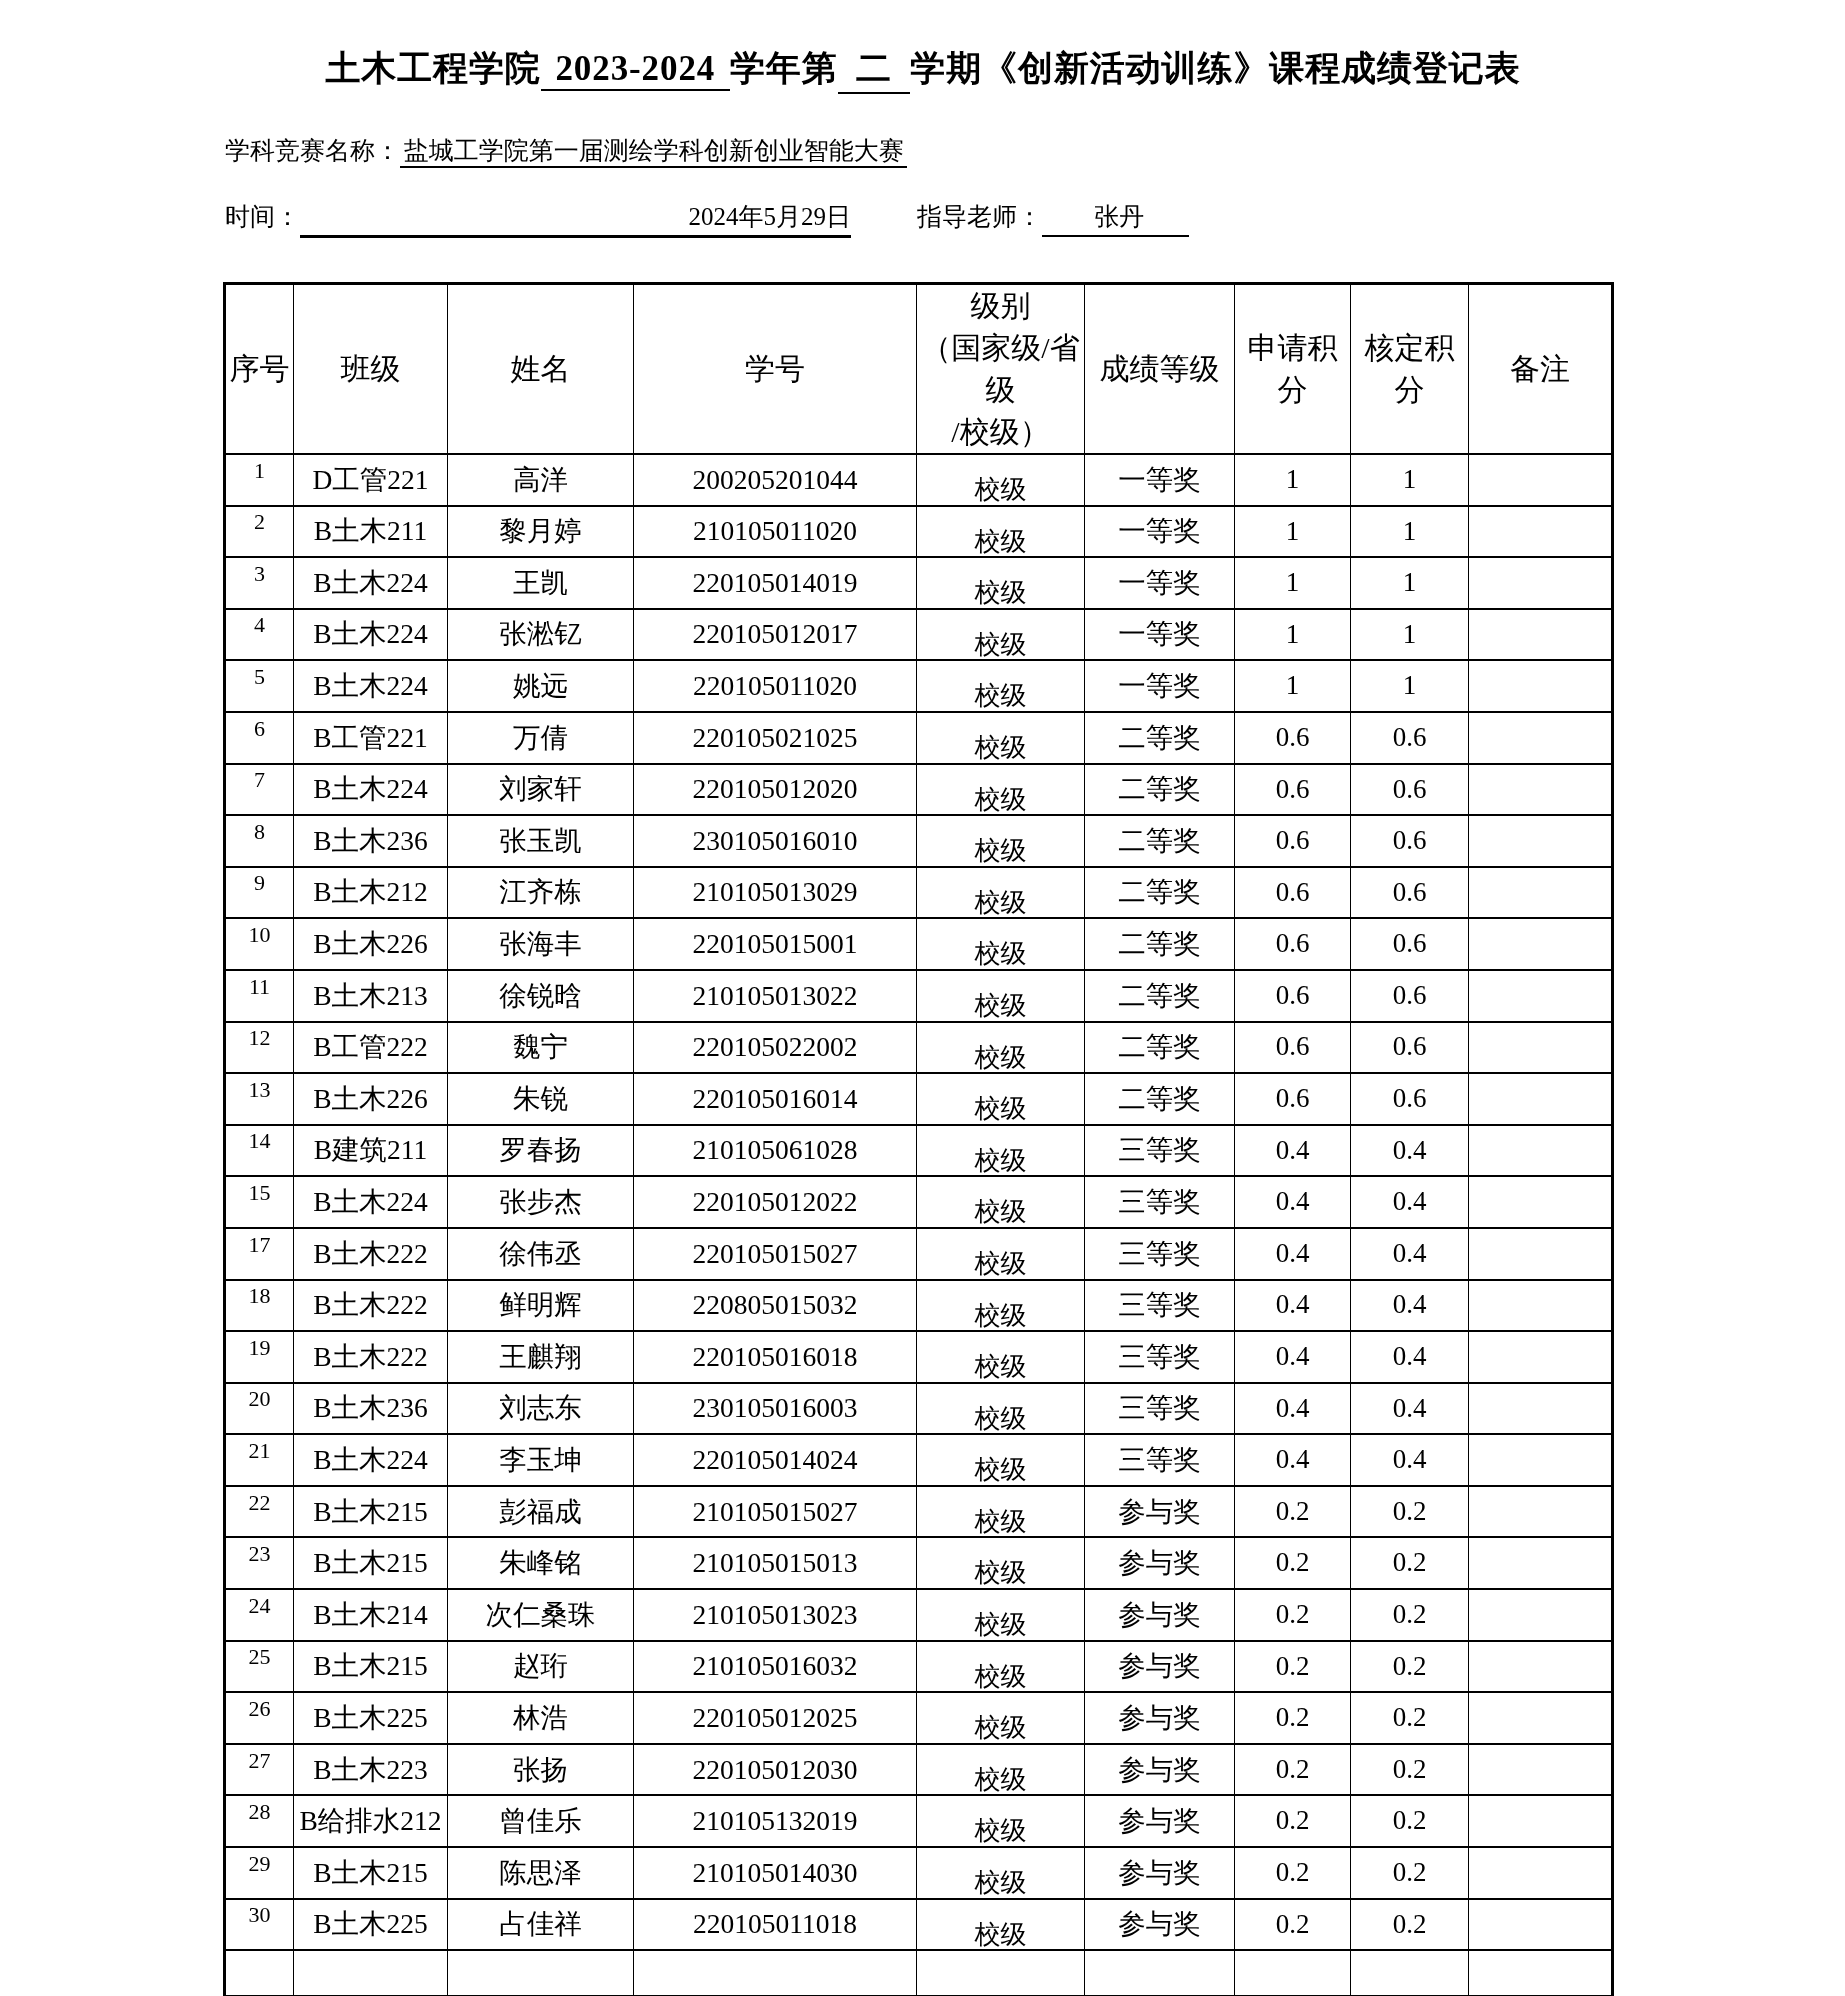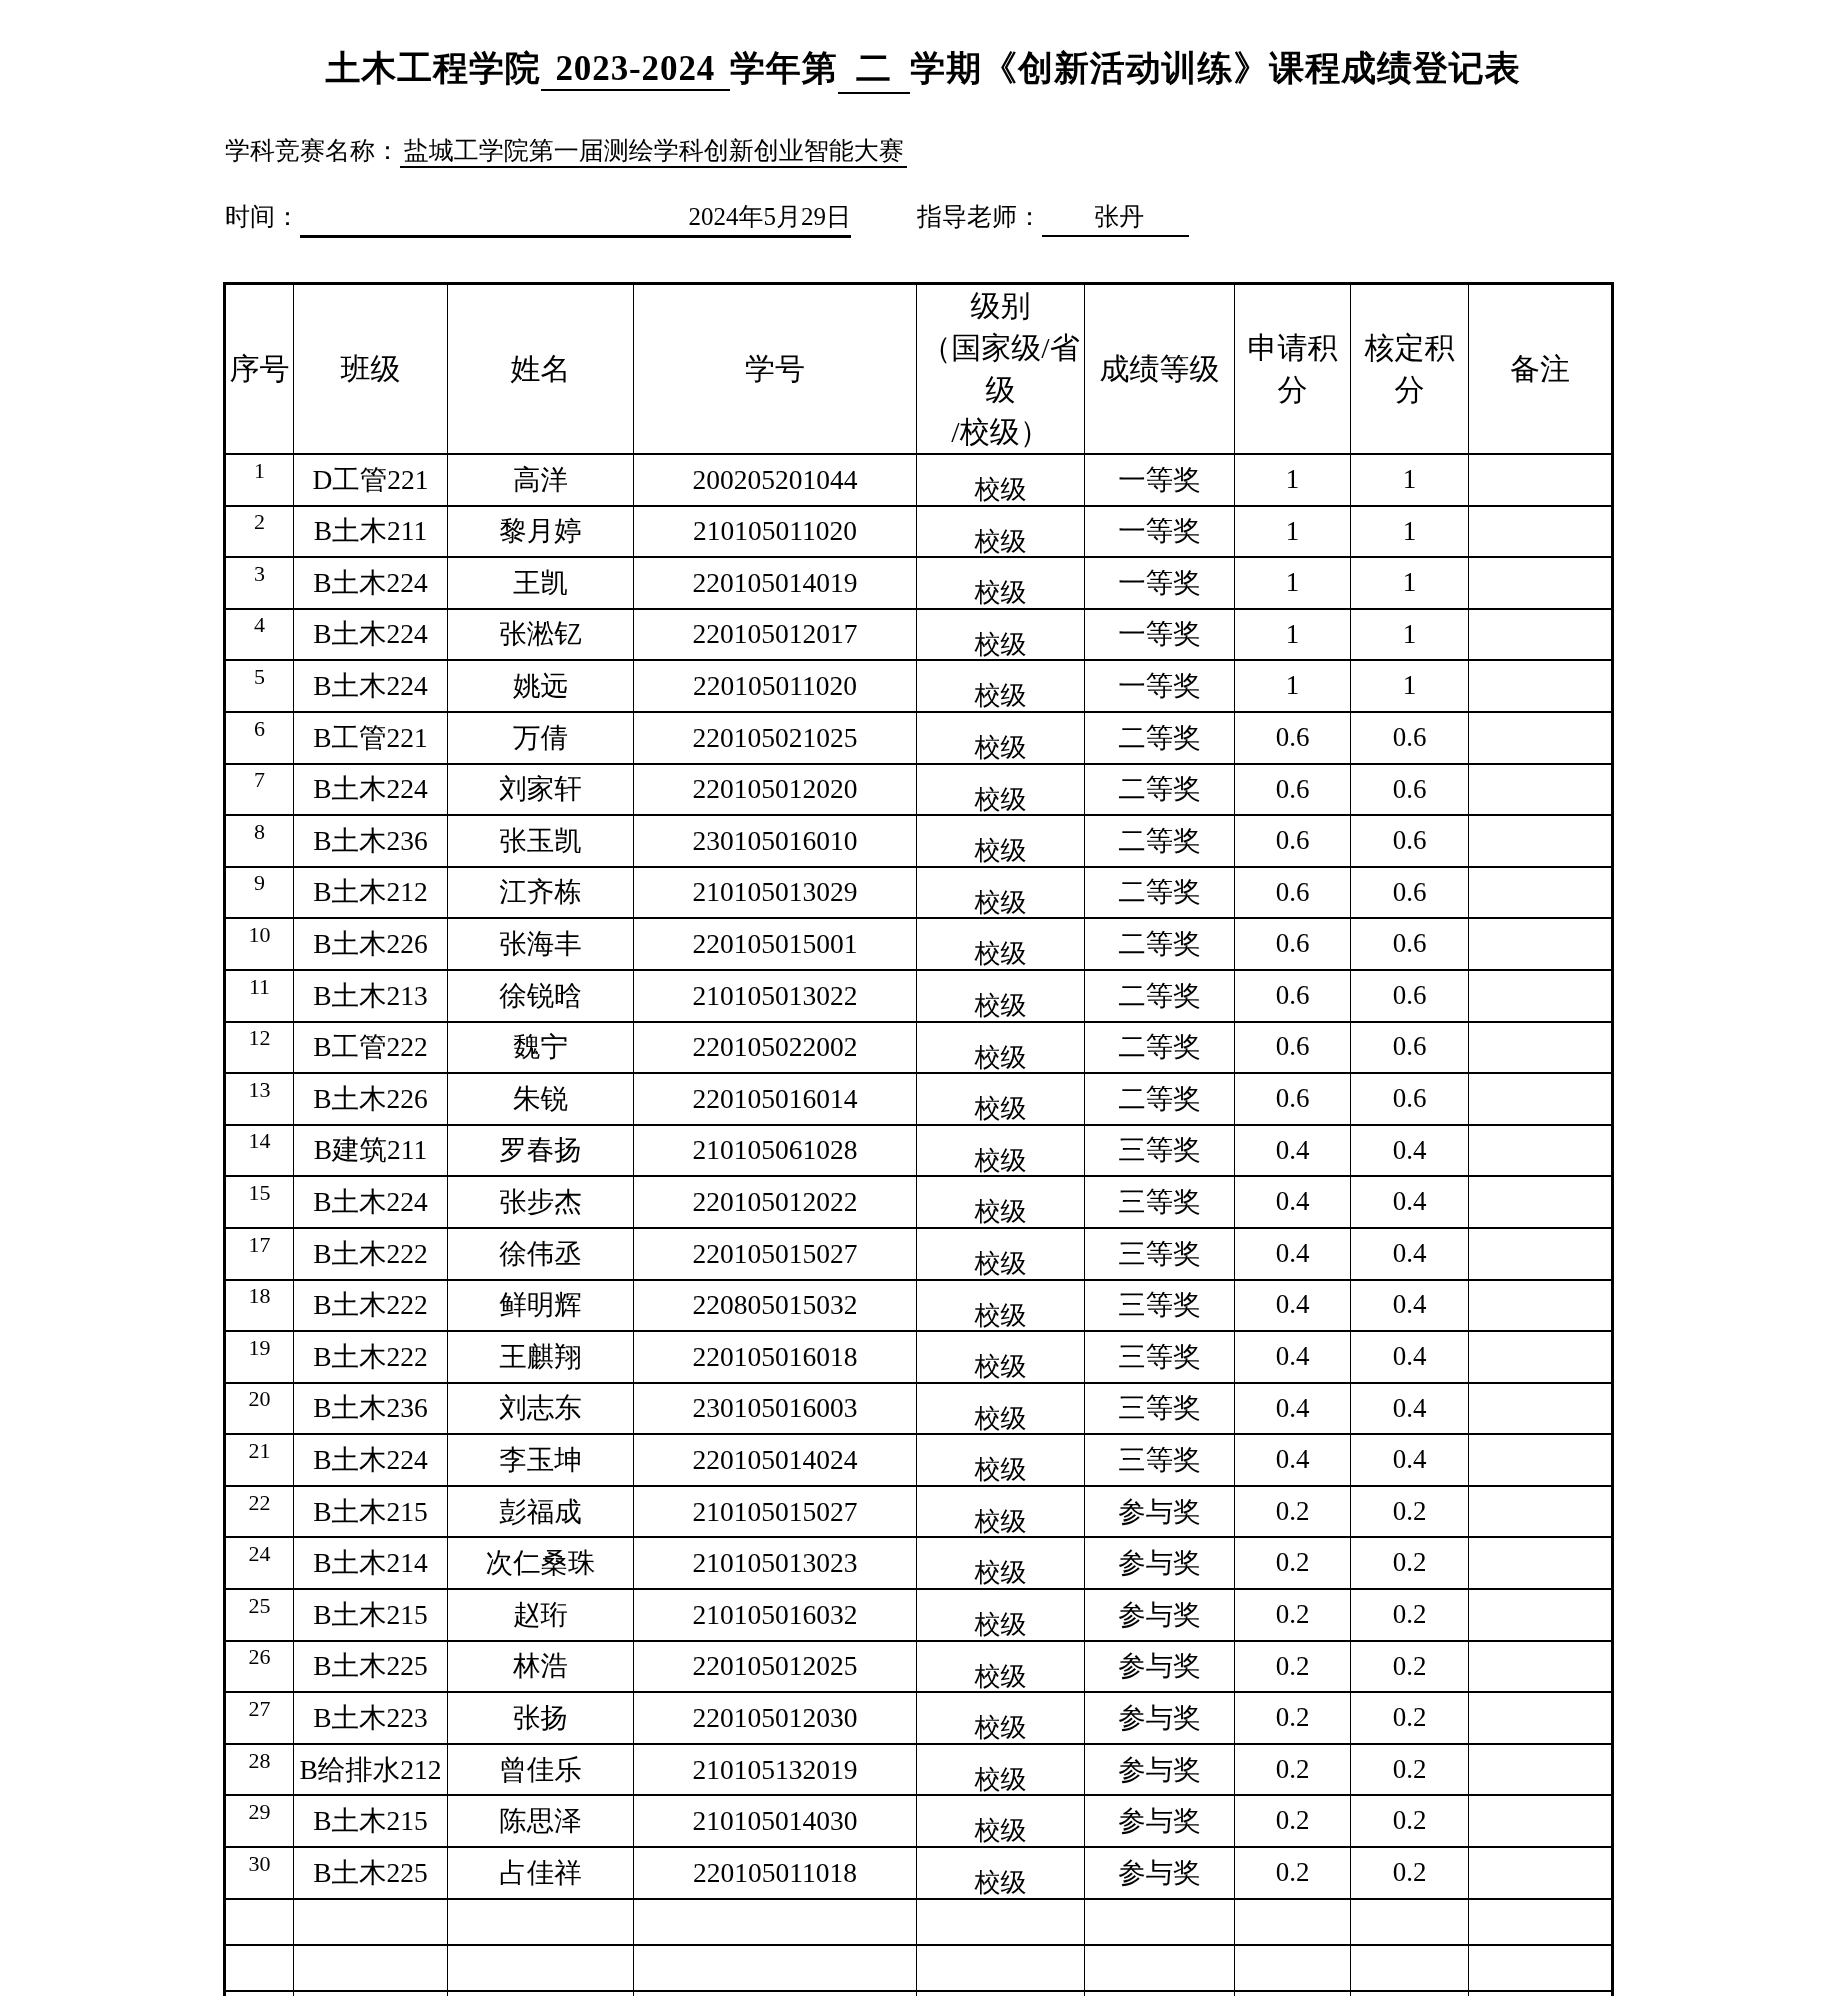--- a/index.html
+++ b/index.html
@@ -367,20 +367,31 @@
           <td class="col1">B土木215</td>
           <td class="col2">彭福成</td>
           <td class="col3">210105015027</td>
           <td class="col4">校级</td>
           <td class="col5">参与奖</td>
           <td class="col6">0.2</td>
           <td class="col7">0.2</td>
           <td class="col8"></td>
         </tr>
         <tr>
+          <td class="col0">23</td>
+          <td class="col1">B土木215</td>
+          <td class="col2">朱峰铭</td>
+          <td class="col3">210105015013</td>
+          <td class="col4">校级</td>
+          <td class="col5">参与奖</td>
+          <td class="col6">0.2</td>
+          <td class="col7">0.2</td>
+          <td class="col8"></td>
+        </tr>
+        <tr>
           <td class="col0">24</td>
           <td class="col1">B土木214</td>
           <td class="col2">次仁桑珠</td>
           <td class="col3">210105013023</td>
           <td class="col4">校级</td>
           <td class="col5">参与奖</td>
           <td class="col6">0.2</td>
           <td class="col7">0.2</td>
           <td class="col8"></td>
         </tr>

